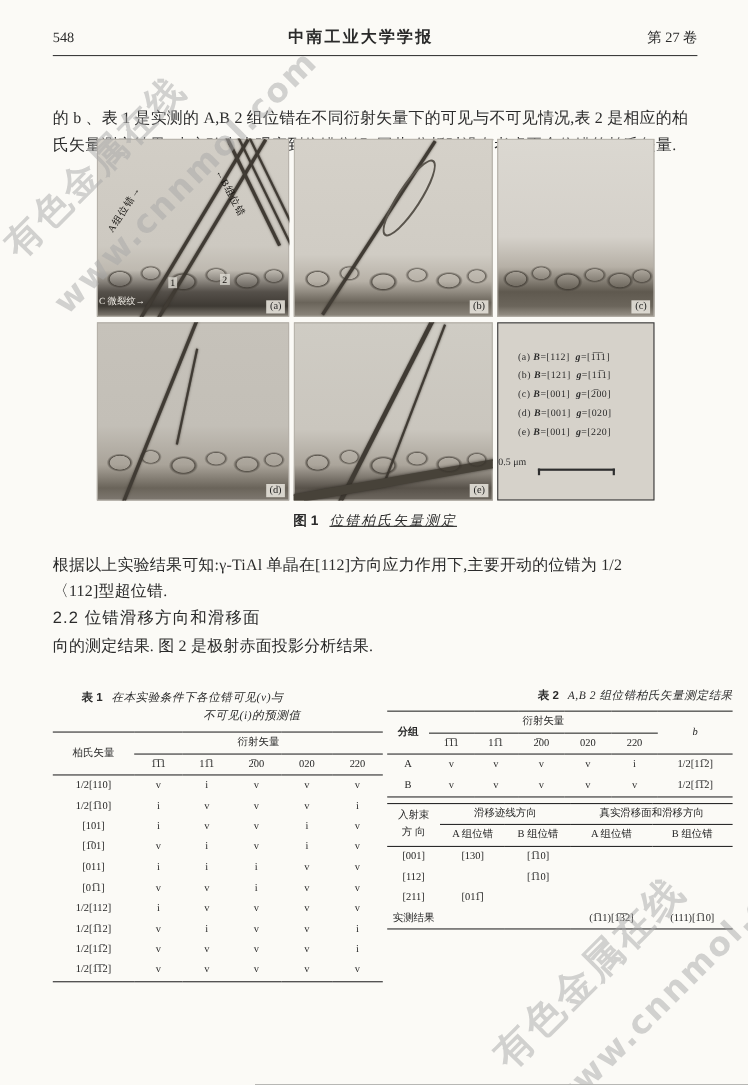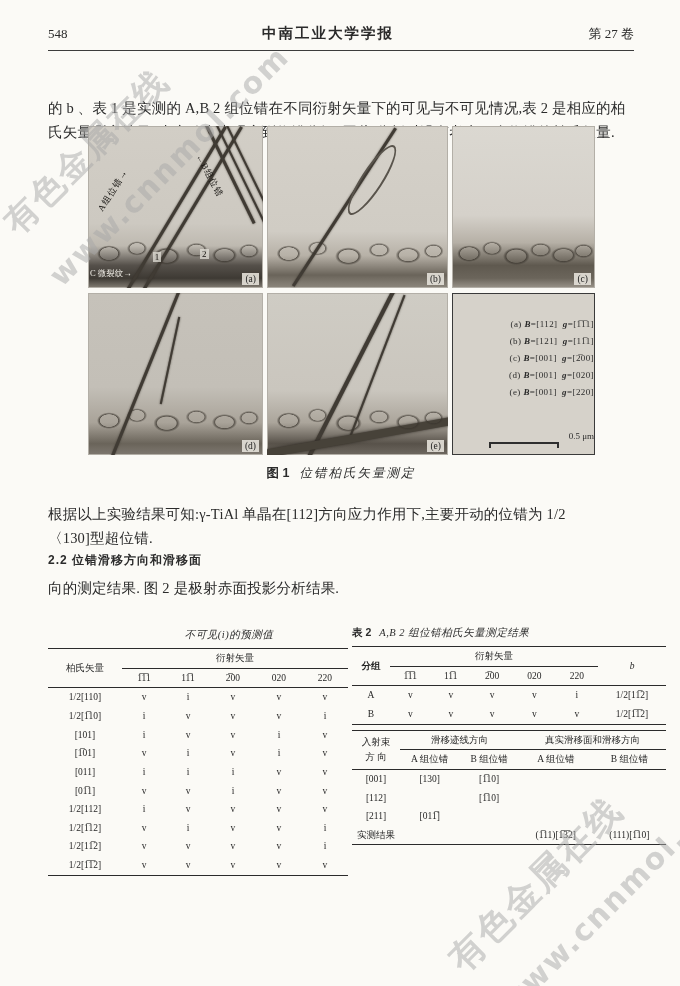--- a/index.html
+++ b/index.html
@@ -14,21 +14,21 @@
   .wm-br-site{left:438px;top:948px;font-size:36px;}
   .wm-br-url{left:492px;top:996px;font-size:30px;}
   
   .header{position:absolute;left:48px;top:24px;width:586px;display:flex;justify-content:space-between;align-items:baseline;font-size:13px;}
   .header .jt{font-family:"Liberation Sans","DejaVu Sans",sans-serif;font-weight:bold;font-size:14.5px;letter-spacing:2px;}
   .hrule{position:absolute;left:48px;top:50px;width:586px;border-top:1.5px solid #3c3c3c;}
   
   .para{position:absolute;left:48px;width:590px;font-size:14.5px;}
   .pline{white-space:nowrap;line-height:23.5px;letter-spacing:.2px;}
   .sect{position:absolute;left:48px;font-family:"Liberation Sans","DejaVu Sans",sans-serif;
-        font-weight:bold;font-size:12px;letter-spacing:1px;}
+        font-weight:normal;font-size:15px;letter-spacing:1px;}
   
   .figure{position:absolute;left:88px;top:126px;width:507px;height:330px;}
   .panel{position:absolute;overflow:hidden;background:#cbc7bf;box-shadow:0 0 0 1px #b3afa7 inset;}
   .pa{left:0;top:0;width:175px;height:162px;background:linear-gradient(to bottom,#d2cec6 0%,#cdc9c1 60%,#beb9b0 74%,#55504a 86%,#3e3a34 94%,#847e75 100%);}
   .pb{left:179px;top:0;width:181px;height:162px;background:linear-gradient(to bottom,#d5d1c9 0%,#d0ccc4 65%,#b7b1a7 80%,#6a645a 92%,#8d877d 100%);}
   .pc{left:364px;top:0;width:143px;height:162px;background:linear-gradient(to bottom,#dbd8d1 0%,#d5d1ca 55%,#b6b0a6 72%,#5f594f 86%,#6b655b 94%,#9a948a 100%);}
   .pd{left:0;top:167px;width:175px;height:162px;background:linear-gradient(to bottom,#c6c2ba 0%,#c3bfb7 58%,#a9a399 80%,#6a645a 93%,#7e7870 100%);}
   .pe{left:179px;top:167px;width:181px;height:162px;background:linear-gradient(to bottom,#cfccc4 0%,#cac6be 60%,#aba59b 80%,#58524a 93%,#6e6860 100%);}
   .ln{position:absolute;background:#403b34;box-shadow:0 0 2px rgba(50,45,38,.8);}
   .pa-l1{left:49%;top:-8%;height:120%;width:3px;transform:rotate(31deg);}
@@ -55,36 +55,36 @@
   .ann{position:absolute;font-size:9px;color:#14120f;white-space:nowrap;letter-spacing:1px;}
   .rot-a{left:10%;top:46%;transform:rotate(-58deg);transform-origin:left bottom;}
   .rot-b{left:66%;top:16%;transform:rotate(62deg);transform-origin:left top;}
   .crack{left:2px;bottom:8px;color:#f2efe8;font-size:8.5px;letter-spacing:0;}
   .marker{position:absolute;font-size:9px;color:#16130f;background:rgba(226,223,215,.75);padding:0 2px;line-height:10px;}
   .mk1{left:37%;bottom:16%;}
   .mk2{left:64%;bottom:18%;}
   
   .legend{position:absolute;left:364px;top:167px;width:143px;height:162px;background:#d6d2ca;
           border:1px solid #3a3a3a;box-sizing:border-box;font-size:9px;}
-  .lg-lines{padding:22px 0 0 18px;line-height:17px;letter-spacing:.4px;text-align:right;}
+  .lg-lines{padding:22px 0 0 18px;line-height:17px;letter-spacing:.4px;}
   .lg-var{font-style:italic;font-weight:bold;}
-  .scalebar{margin-top:30px;text-align:right;font-size:9px;}
+  .scalebar{margin-top:14px;text-align:left;font-size:9px;}
   .sb-line{width:66px;height:4px;border-top:2px solid #2e2e2e;border-left:2px solid #2e2e2e;border-right:2px solid #2e2e2e;margin:1px auto 0;}
   .caption{position:absolute;left:48px;top:465px;width:586px;text-align:center;font-size:12.5px;}
-  .caption i{font-style:italic;letter-spacing:2px;}
+  .caption i{font-style:italic;letter-spacing:2px;text-decoration:underline;}
   .caption b{margin-right:10px;font-family:"Liberation Sans","DejaVu Sans",sans-serif;}
   
   .col-left{position:absolute;left:48px;top:626px;width:300px;}
   .col-right{position:absolute;left:352px;top:624px;width:314px;}
   .t-title{font-size:10.5px;line-height:17px;}
   .t-title .tl{font-family:"Liberation Sans","DejaVu Sans",sans-serif;font-weight:bold;margin-right:8px;}
   .t-title i{font-style:italic;letter-spacing:.5px;}
   .t1-l1{padding-left:26px;}
   .t1-l2{padding-left:62px;text-align:center;}
-  .tc{text-align:left;}
+  .tc{text-align:right;}
   table.ptable{border-collapse:collapse;width:100%;margin-top:5px;
                border-top:1.5px solid #2b2b2b;border-bottom:1.5px solid #2b2b2b;
                font-size:9.5px;color:#262626;}
   table.ptable th,table.ptable td{font-weight:normal;text-align:center;padding:2.2px 1px;line-height:1.5;}
   table.ptable thead{border-bottom:1px solid #2b2b2b;}
   .gspan{border-bottom:.8px solid #2b2b2b;}
   td.bcol,th.bcol{text-align:left;padding-left:4px;}
   .bvar{font-style:italic;font-weight:bold;}
   .pre{white-space:pre-line;}
   .mt14{margin-top:14px;}
@@ -185,31 +185,34 @@
     </div>
   </div>
 
   <div class="caption">
     <b>图 1</b><i>位错柏氏矢量测定</i>
   </div>
 
   <div class="para" style="top:503px;">
 
   <div class="pline">根据以上实验结果可知:γ-TiAl 单晶在[112]方向应力作用下,主要开动的位错为 1/2</div>
-      <div class="pline">〈130]型超位错.</div>
+      <div class="pline">〈112]型超位错.</div>
     </div>
 
   <div class="sect" style="top:552px;">2.2  位错滑移方向和滑移面</div>
 
   <div class="para" style="top:577px;">
 
       <div class="pline">向的测定结果. 图 2 是极射赤面投影分析结果.</div>
     </div>
 
   <div class="col-left">
+    <div class="t-title t1-l1">
+      <span class="tl">表 1</span><i>在本实验条件下各位错可见(v)与</i>
+    </div>
     <div class="t-title t1-l2">
       <i>不可见(i)的预测值</i>
     </div>
     <table class="ptable">
       <thead>
         <tr>
           <th rowspan="2" class="bcol" style="width:72px;">柏氏矢量</th>
           <th colspan="5" class="gspan">衍射矢量</th>
         </tr>
         <tr>

